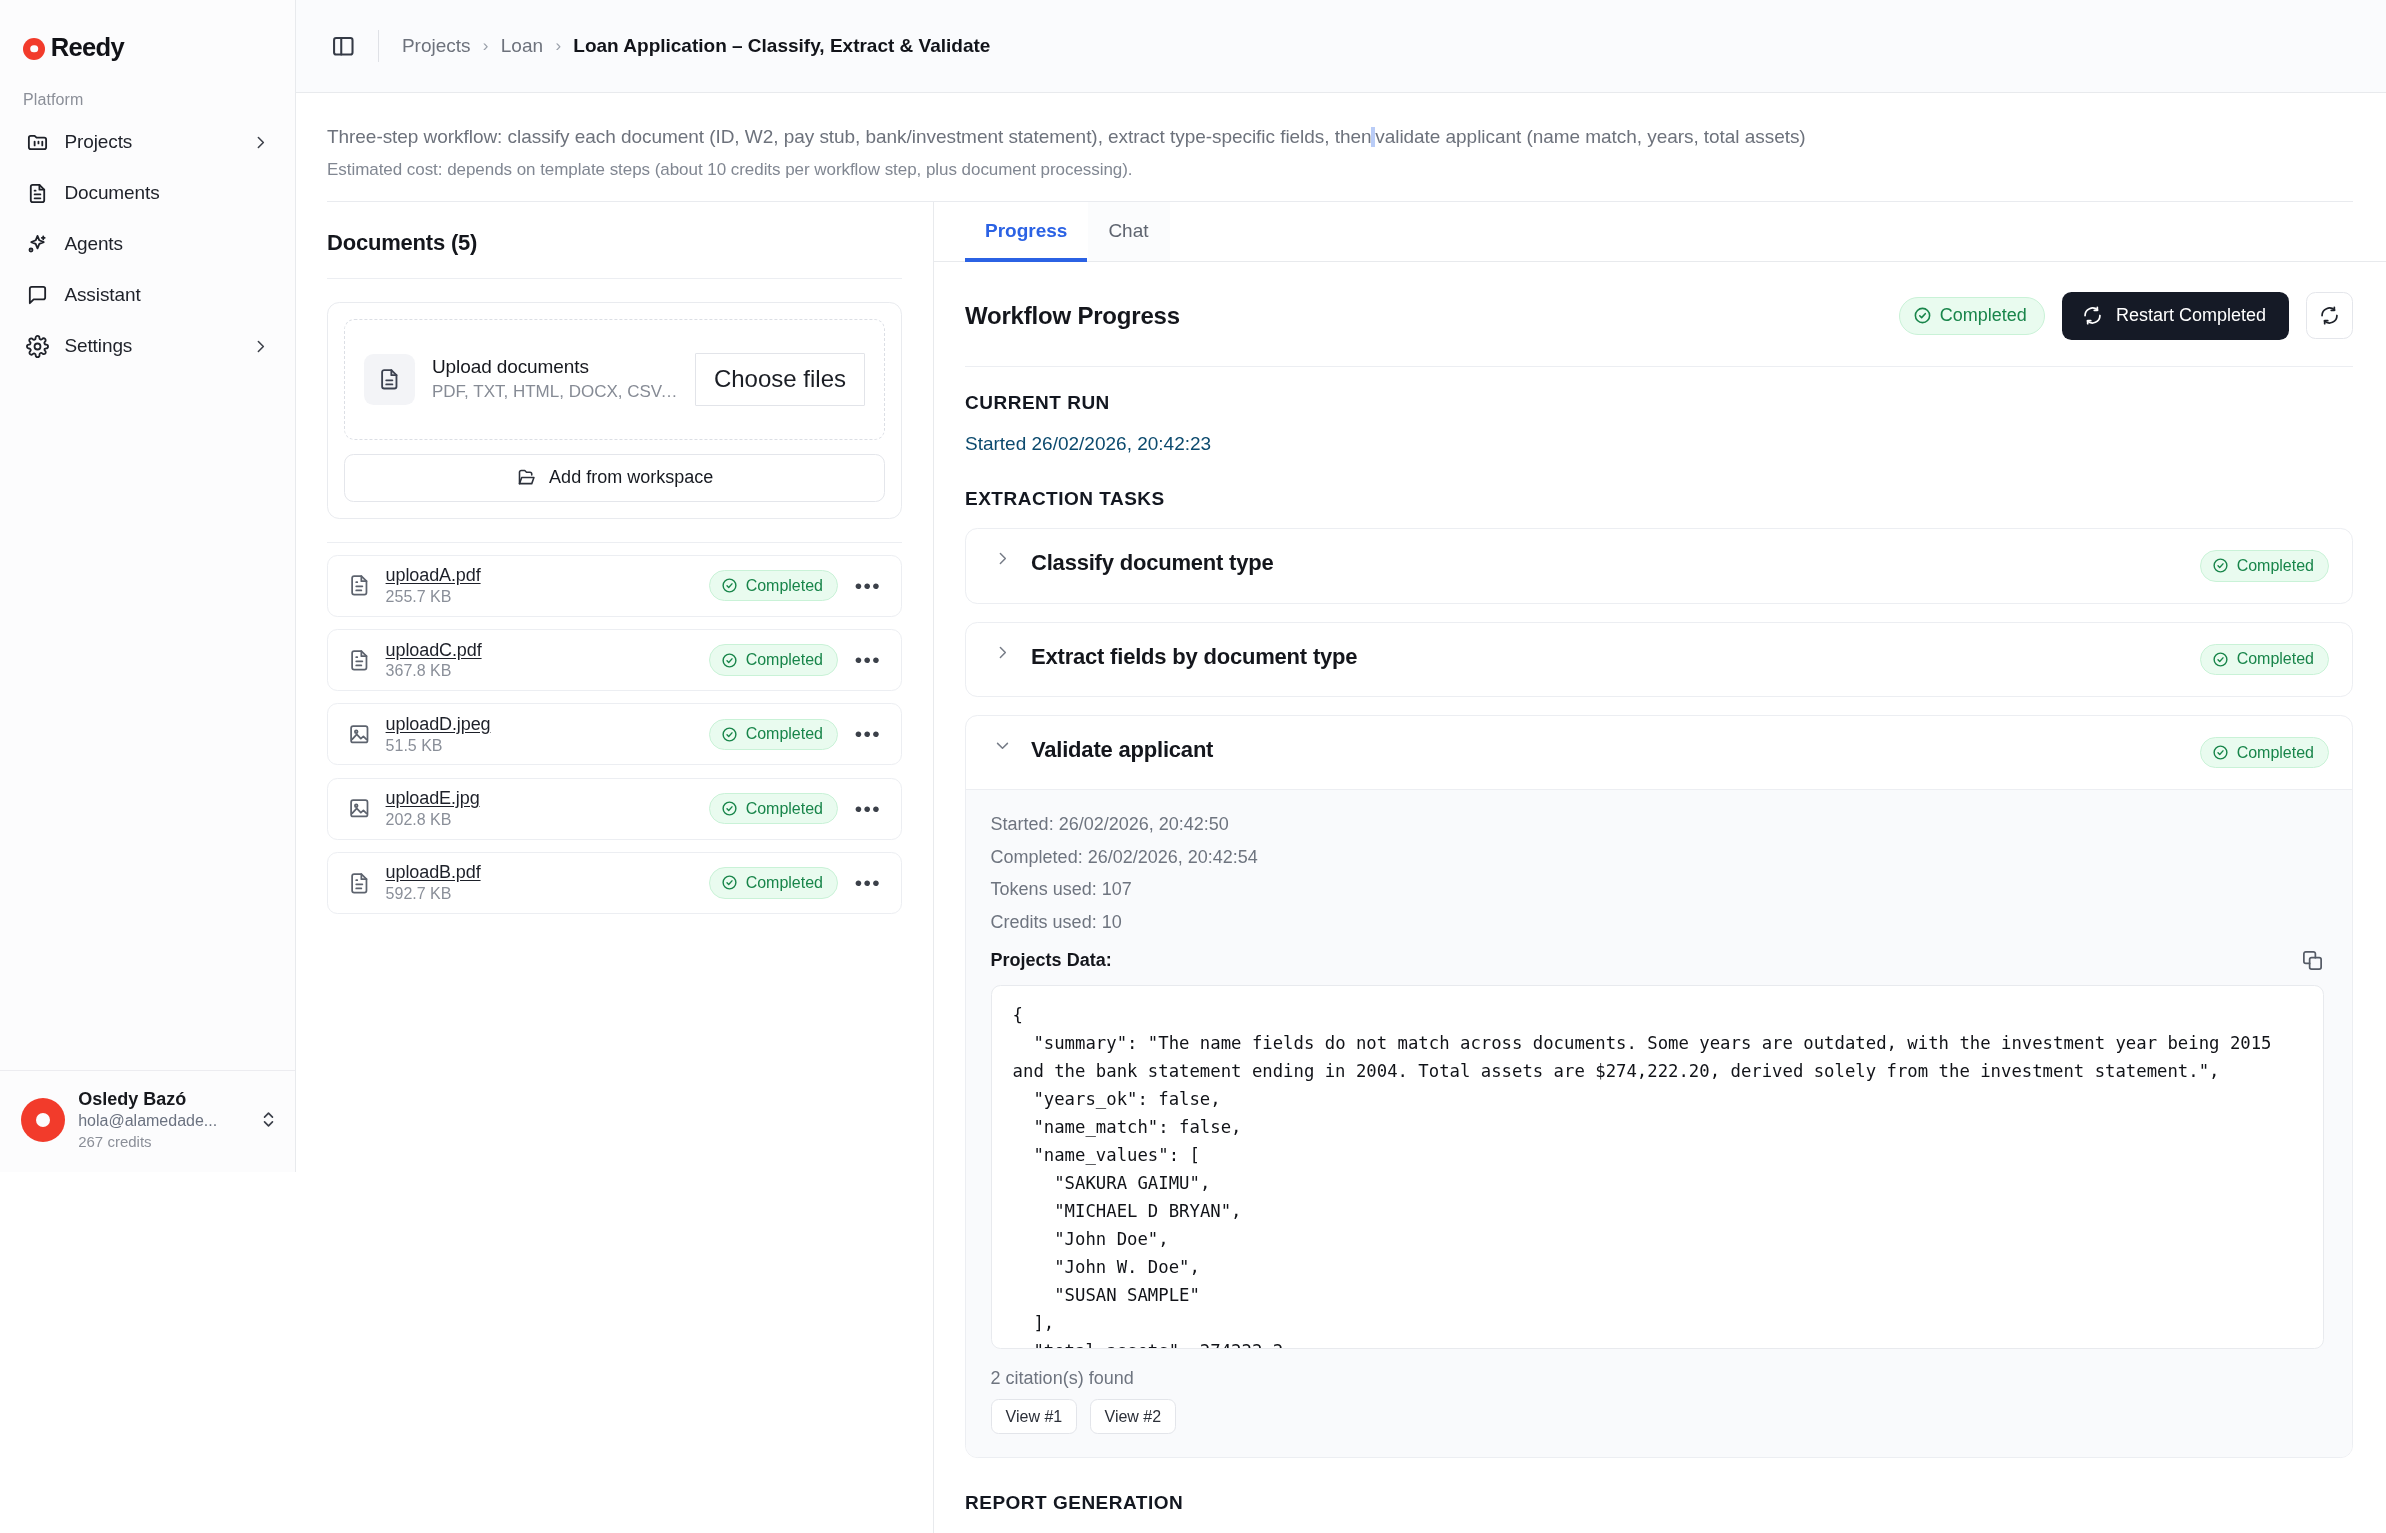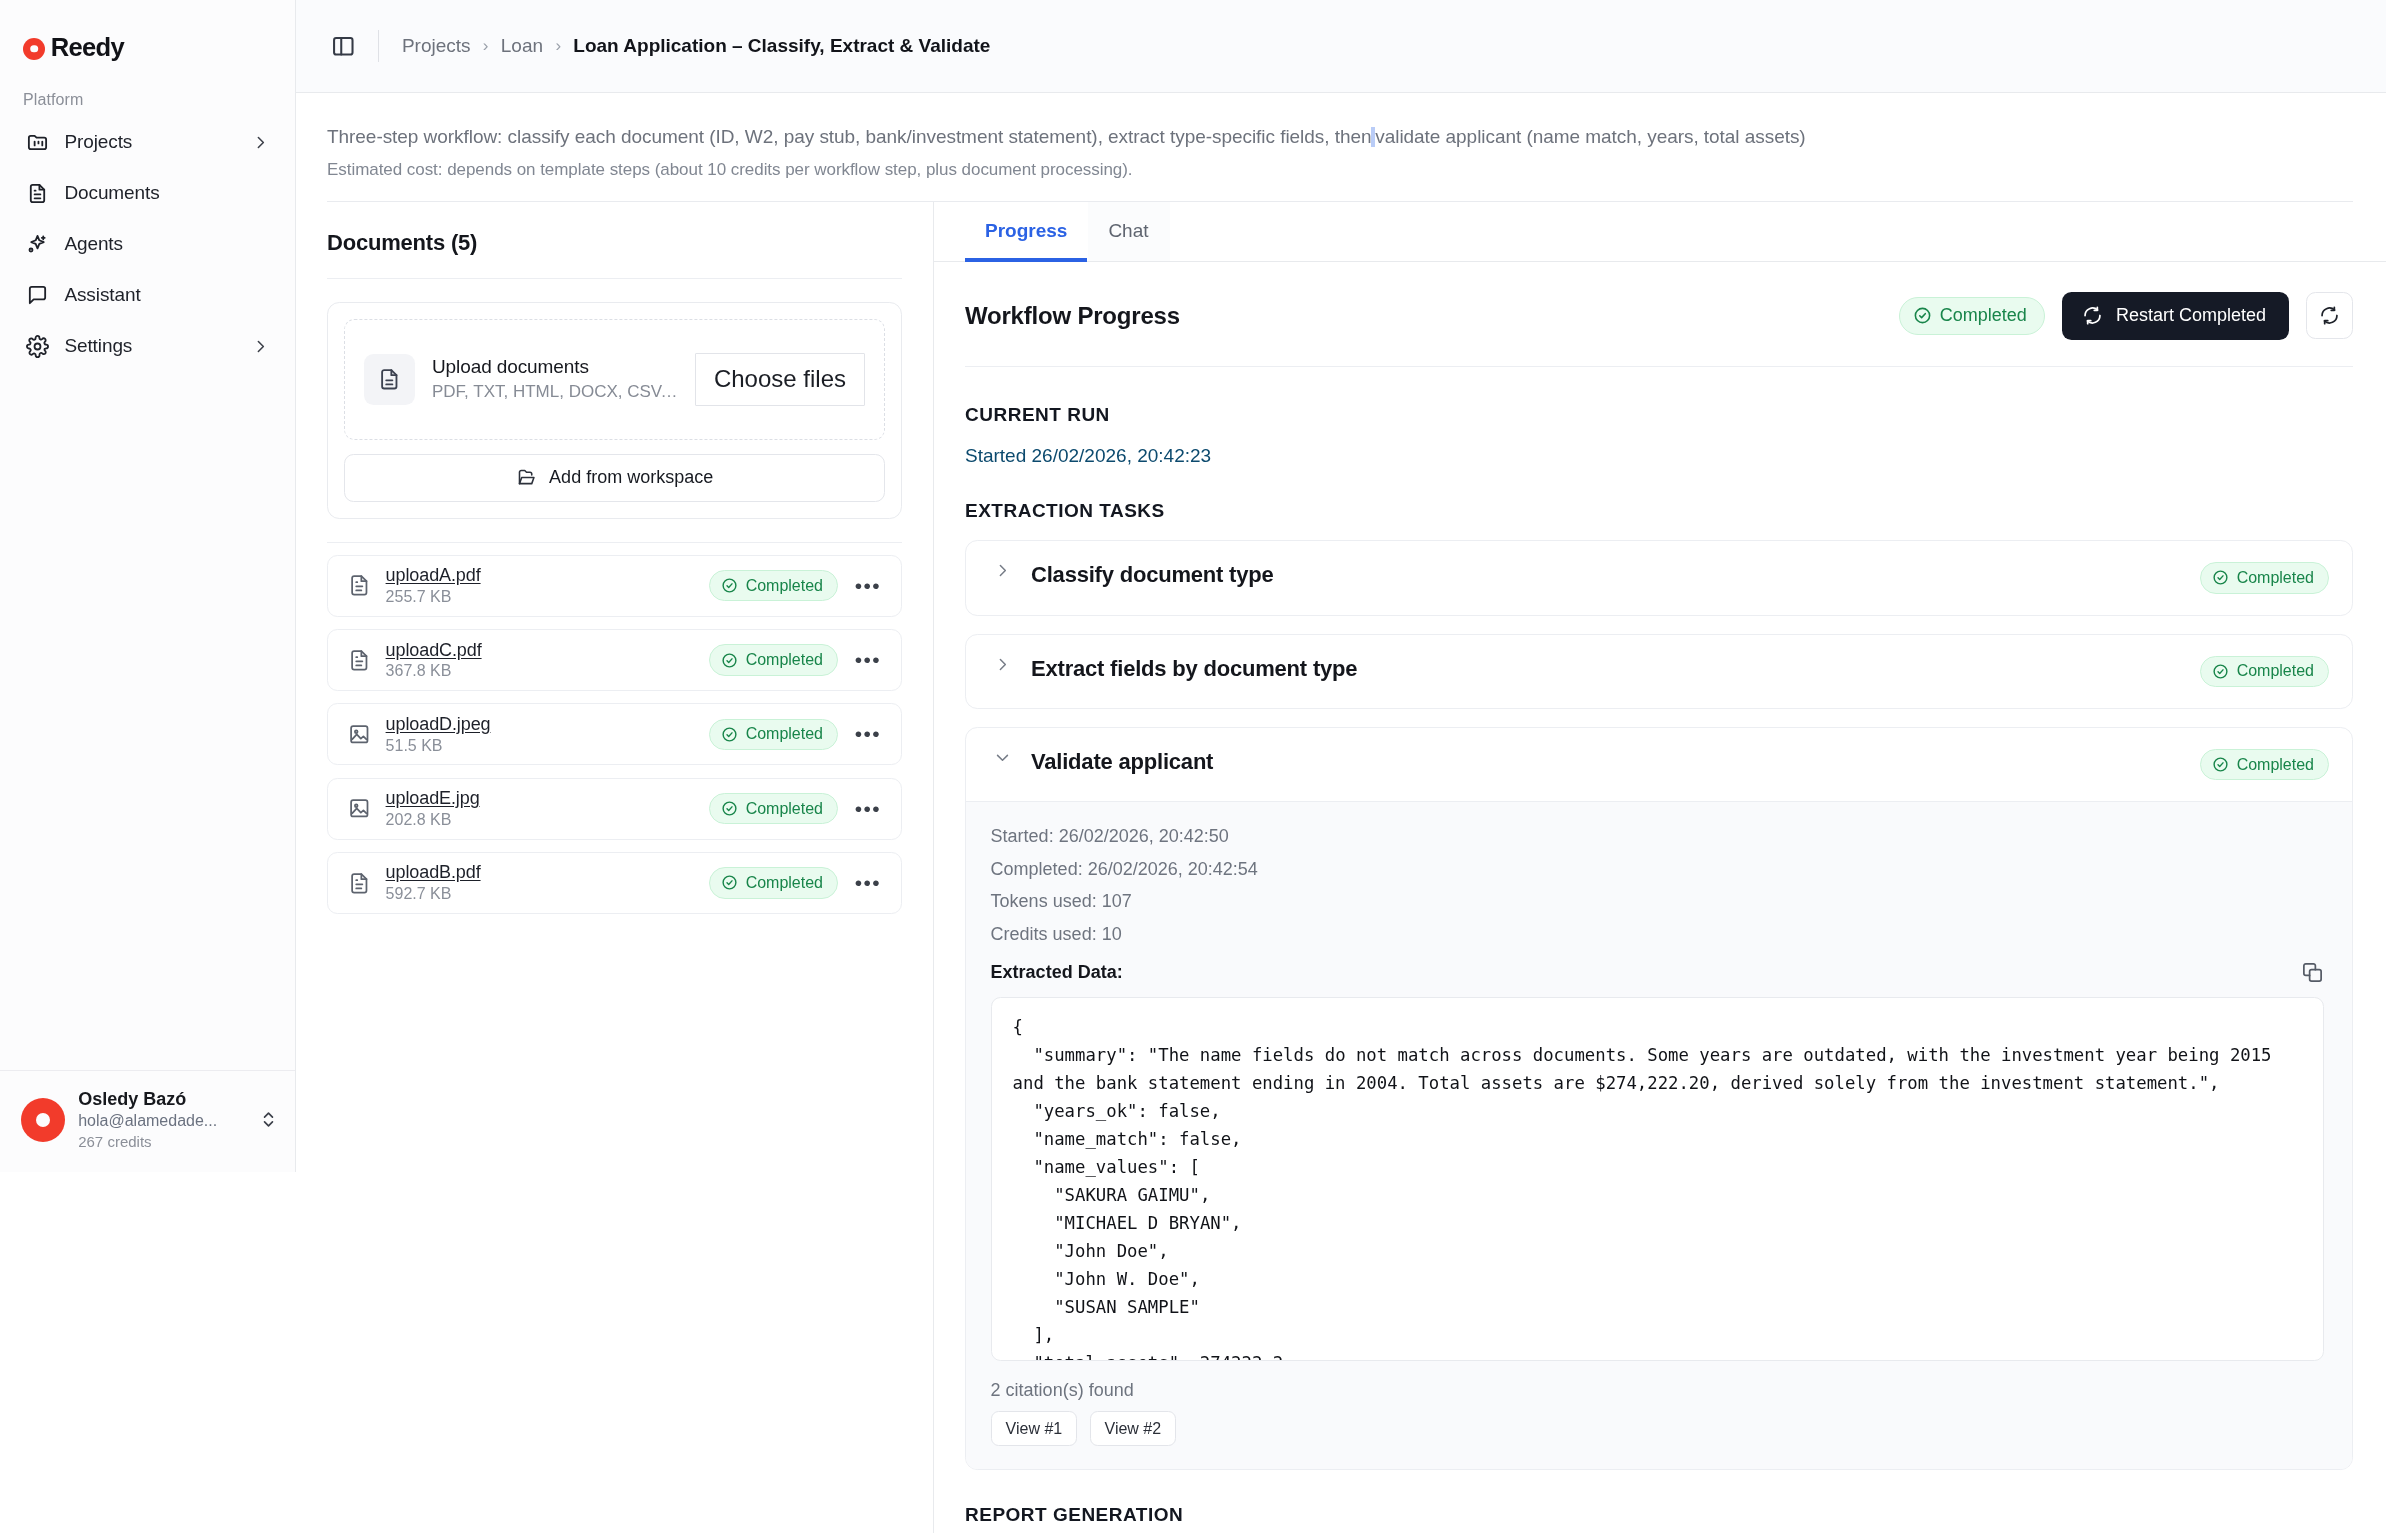--- a/index.html
+++ b/index.html
@@ -199,21 +199,21 @@
   .btn-refresh {
     width: 47px; height: 47px; border: 0.9px solid #e4e6eb; background: #fff;
     border-radius: 9.5px; display: flex; align-items: center; justify-content: center;
     cursor: pointer; color: #1d2129;
   }
   .btn-refresh svg { width: 21px; height: 21px; display:block; }
   .wf-rule { height: 0.9px; background: #eceef2; }
 
   .sec-label {
     font-size: 19px; font-weight: 700; color: #131720;
-    letter-spacing: 0.5px; margin-top: 37px;
+    letter-spacing: 0.5px; margin-top: 25px;
   }
   .sec-sub { font-size: 19px; color: #0c4a6e; margin-top: 19px; }
   .sec-label.tasks { margin-top: 33px; }
 
   .task-card {
     margin-top: 18px; border: 0.9px solid #eceef2; border-radius: 12.3px; background: #fff;
     overflow: hidden;
   }
   .task-head { display: flex; align-items: flex-start; gap: 20px; padding: 21px 23px 21px 28px; cursor: pointer; }
   .task-chev { width: 17px; color: #767c87; display:flex; align-items:center; }
@@ -616,21 +616,21 @@
               </span>
             </div>
 
             <div class="task-detail">
               <div class="kv">Started: 26/02/2026, 20:42:50</div>
               <div class="kv">Completed: 26/02/2026, 20:42:54</div>
               <div class="kv">Tokens used: 107</div>
               <div class="kv">Credits used: 10</div>
 
               <div class="extracted-row">
-                <span class="extracted-lbl">Extracted Data:</span>
+                <span class="extracted-lbl">Projects Data:</span>
                 <span class="copy-btn">
                   <svg viewBox="0 0 24 24" fill="none" stroke="currentColor" stroke-width="1.8" stroke-linecap="round" stroke-linejoin="round">
                       <rect x="9" y="9" width="12" height="12" rx="2"></rect>
                       <path d="M15 9V5a2 2 0 0 0-2-2H5a2 2 0 0 0-2 2v8a2 2 0 0 0 2 2h4"></path>
                     </svg>
                 </span>
               </div>
 
               <div class="code-box">
                 <pre class="code">{

